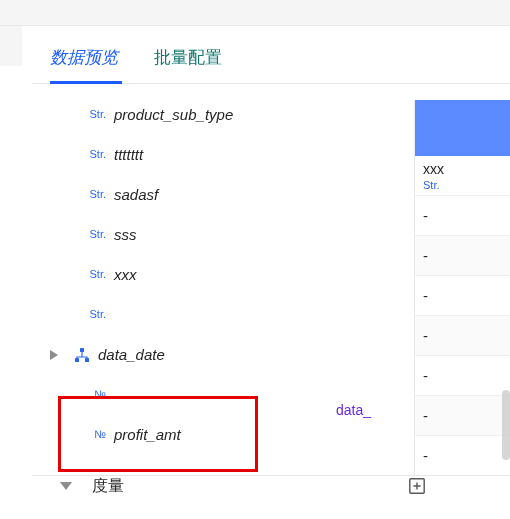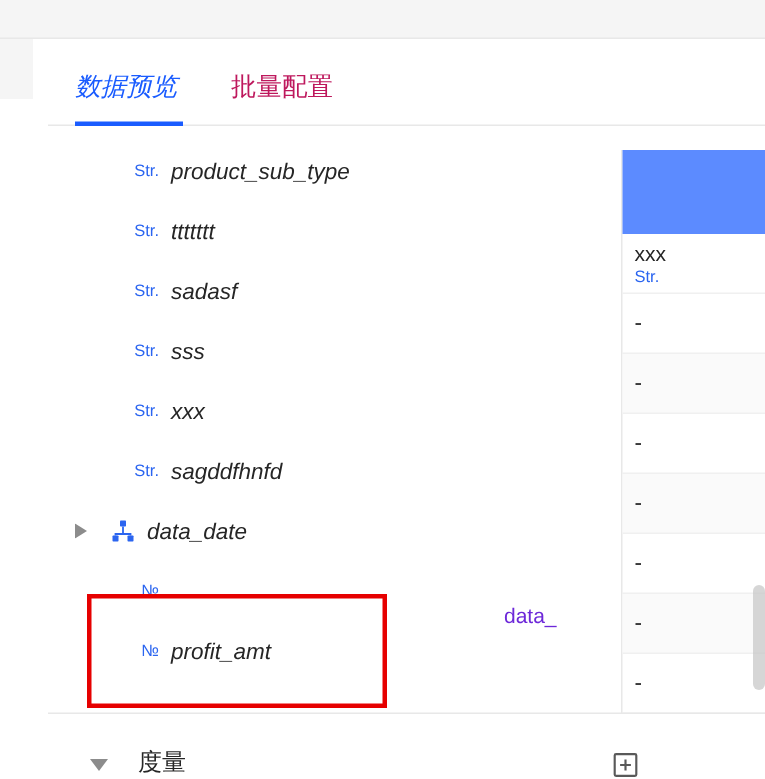--- a/index.html
+++ b/index.html
@@ -4,21 +4,21 @@
   <style>
     * { box-sizing: border-box; margin: 0; padding: 0; font-family: "Microsoft YaHei", "PingFang SC", sans-serif; }
     body { width: 510px; height: 519px; background: #fff; overflow: hidden; position: relative; }
     
     .top-strip { height: 26px; background: #f5f5f5; border-bottom: 1px solid #e8e8e8; }
     .left-strip { position: absolute; left: 0; top: 26px; width: 22px; height: 40px; background: #f5f5f5; }
     
     .main { margin-left: 32px; }
     
     .tabs { display: flex; gap: 36px; padding: 20px 18px 0 18px; border-bottom: 1px solid #e8e8e8; }
-    .tab { font-size: 17px; color: #be185d; padding-bottom: 14px; cursor: pointer; position: relative; }
+    .tab { font-size: 17px; color: #0f766e; padding-bottom: 14px; cursor: pointer; position: relative; }
     .tab.active { color: #1a5cff; font-style: italic; }
     .tab.active::after { content: ""; position: absolute; left: 0; right: -4px; bottom: -1px; height: 3px; background: #1a5cff; }
     
     .content { padding: 10px 0 0 0; }
     
     .field-row { display: flex; align-items: center; height: 40px; padding-left: 48px; position: relative; }
     .field-row.group { padding-left: 32px; }
     .type-badge { color: #2b65f0; font-size: 11px; width: 26px; text-align: right; margin-right: 8px; }
     .tree-icon { color: #2b65f0; width: 26px; text-align: right; margin-right: 8px; }
     .tree-icon svg, .expand-icon svg, .gear-btn svg, .add-btn svg { display: inline-block; vertical-align: middle; }
@@ -30,21 +30,21 @@
     
     .right-panel { position: absolute; right: 0; top: 100px; width: 96px; background: #fff; border-left: 1px solid #e8e8e8; }
     .hdr-blue { height: 56px; background: #5c8bff; }
     .cell { height: 40px; border-bottom: 1px solid #f0f0f0; padding: 4px 8px; display: flex; flex-direction: column; justify-content: center; font-size: 14px; color: #262626; }
     .cell.two .sub { font-size: 11px; color: #2b65f0; margin-top: 2px; }
     .cell.alt { background: #fafafa; }
     .cell.dash { font-size: 15px; }
     
     .scroll-thumb { position: absolute; right: 0; top: 390px; width: 8px; height: 70px; background: #c4c4c4; border-radius: 4px; opacity: 0.7; }
     
-    .footer { position: absolute; left: 32px; right: 0; bottom: 0; height: 44px; border-top: 1px solid #e8e8e8; display: flex; align-items: flex-end; padding: 0 28px; }
+    .footer { position: absolute; left: 32px; right: 0; bottom: 0; height: 44px; border-top: 1px solid #e8e8e8; display: flex; align-items: flex-start; padding: 0 28px; }
     .footer .expand-icon2 { color: #8c8c8c; margin-right: 20px; cursor: pointer; }
     .footer .section-label { font-size: 16px; color: #262626; flex: 1; }
     .add-btn { color: #595959; cursor: pointer; margin-right: 56px; }
     
     .ghost { position: absolute; left: 336px; top: 402px; color: #6d28d9; font-size: 14px; pointer-events: none; }
   </style>
 </head>
 <body>
 
 <div class="top-strip"></div>
@@ -78,21 +78,20 @@
     <div class="field-row">
       <span class="type-badge">Str.</span>
       <span class="fname">sss</span>
     </div>
     <div class="field-row">
       <span class="type-badge">Str.</span>
       <span class="fname">xxx</span>
     </div>
     <div class="field-row">
       <span class="type-badge">Str.</span>
-      <span class="fname">sagddfhnfd</span>
     </div>
     <div class="field-row group">
       <span class="expand-icon">
         <svg width="8" height="10" viewBox="0 0 8 10">
             <path d="M0 0 L8 5 L0 10 Z" fill="currentColor"></path>
           </svg>
       </span>
       <span class="tree-icon">
         <svg width="16" height="16" viewBox="0 0 16 16" fill="currentColor">
             <rect x="6" y="1" width="4" height="4" rx="0.5"></rect>

